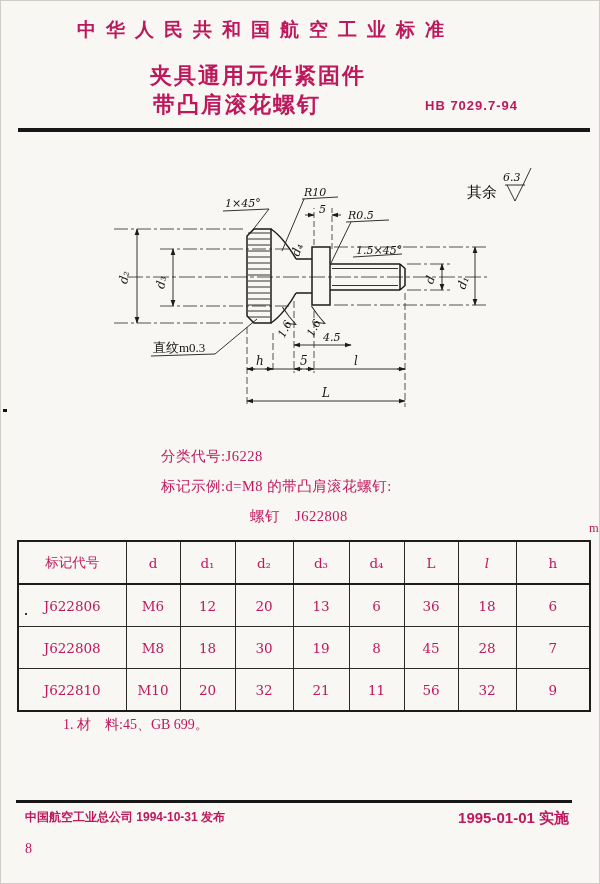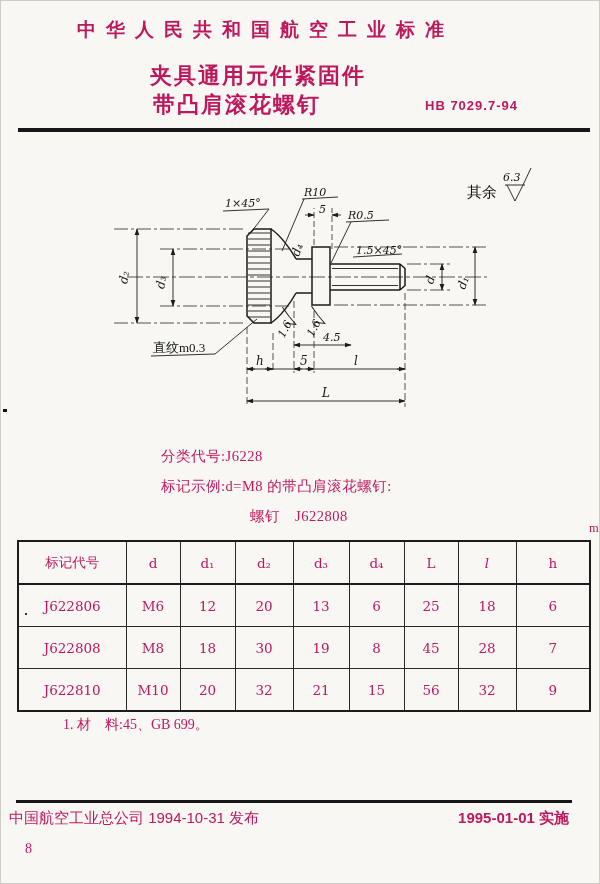--- a/index.html
+++ b/index.html
@@ -23,22 +23,22 @@
   .info3{left:217px;top:506px;margin-left:32px;}
   .unit{left:556px;top:520px;font-size:12.5px;margin-left:32px;}
   table.dim{position:absolute;left:16px;top:539px;width:572px;
             border-collapse:collapse;border:2px solid #1c1c1c;
             font-family:"DejaVu Serif",serif;font-size:13.5px;table-layout:fixed;}
   table.dim th,table.dim td{border:1px solid #2a2a2a;text-align:center;
             padding:10px;height:21px;font-weight:normal;}
   table.dim th{border-bottom:2px solid #1c1c1c;}
   table.dim .it{font-style:italic;}
   .notes{left:62px;top:644px;font-size:14px;line-height:32px;white-space:pre;}
-  .foot-left{left:8px;top:808px;font-family:"Liberation Sans",sans-serif;
-             font-weight:normal;font-size:15px;}
+  .foot-left{left:24px;top:808px;font-family:"Liberation Sans",sans-serif;
+             font-weight:bold;font-size:12px;}
   .foot-right{right:30px;top:808px;font-family:"Liberation Sans",sans-serif;
               font-weight:bold;font-size:15px;}
   .pageno{left:24px;top:840px;font-size:14px;}
   .artifact1{left:2px;top:408px;width:4px;height:3px;background:#111;}
   .artifact2{left:24px;top:612px;width:2px;height:2px;background:#333;}
   
   svg.drawing{position:absolute;left:0;top:150px;}
   .part{stroke:#1c1c1c;stroke-width:1.5;fill:none;}
   .thin{stroke:#1c1c1c;stroke-width:.9;fill:none;}
   .dim{stroke:#1c1c1c;stroke-width:.9;fill:none;}
@@ -188,42 +188,42 @@
       <th class="it">l</th>
       <th>h</th>
     </tr>
     <tr>
       <td>J622806</td>
       <td>M6</td>
       <td>12</td>
       <td>20</td>
       <td>13</td>
       <td>6</td>
-      <td>25</td>
+      <td>36</td>
       <td>18</td>
       <td>6</td>
     </tr>
     <tr>
       <td>J622808</td>
       <td>M8</td>
       <td>18</td>
       <td>30</td>
       <td>19</td>
       <td>8</td>
       <td>45</td>
       <td>28</td>
       <td>7</td>
     </tr>
     <tr>
       <td>J622810</td>
       <td>M10</td>
       <td>20</td>
       <td>32</td>
       <td>21</td>
-      <td>15</td>
+      <td>11</td>
       <td>56</td>
       <td>32</td>
       <td>9</td>
     </tr>
   </tbody>
     </table>
 
   <div class="abs notes">
     <div>1. 材　料:45、GB 699。</div>
     

